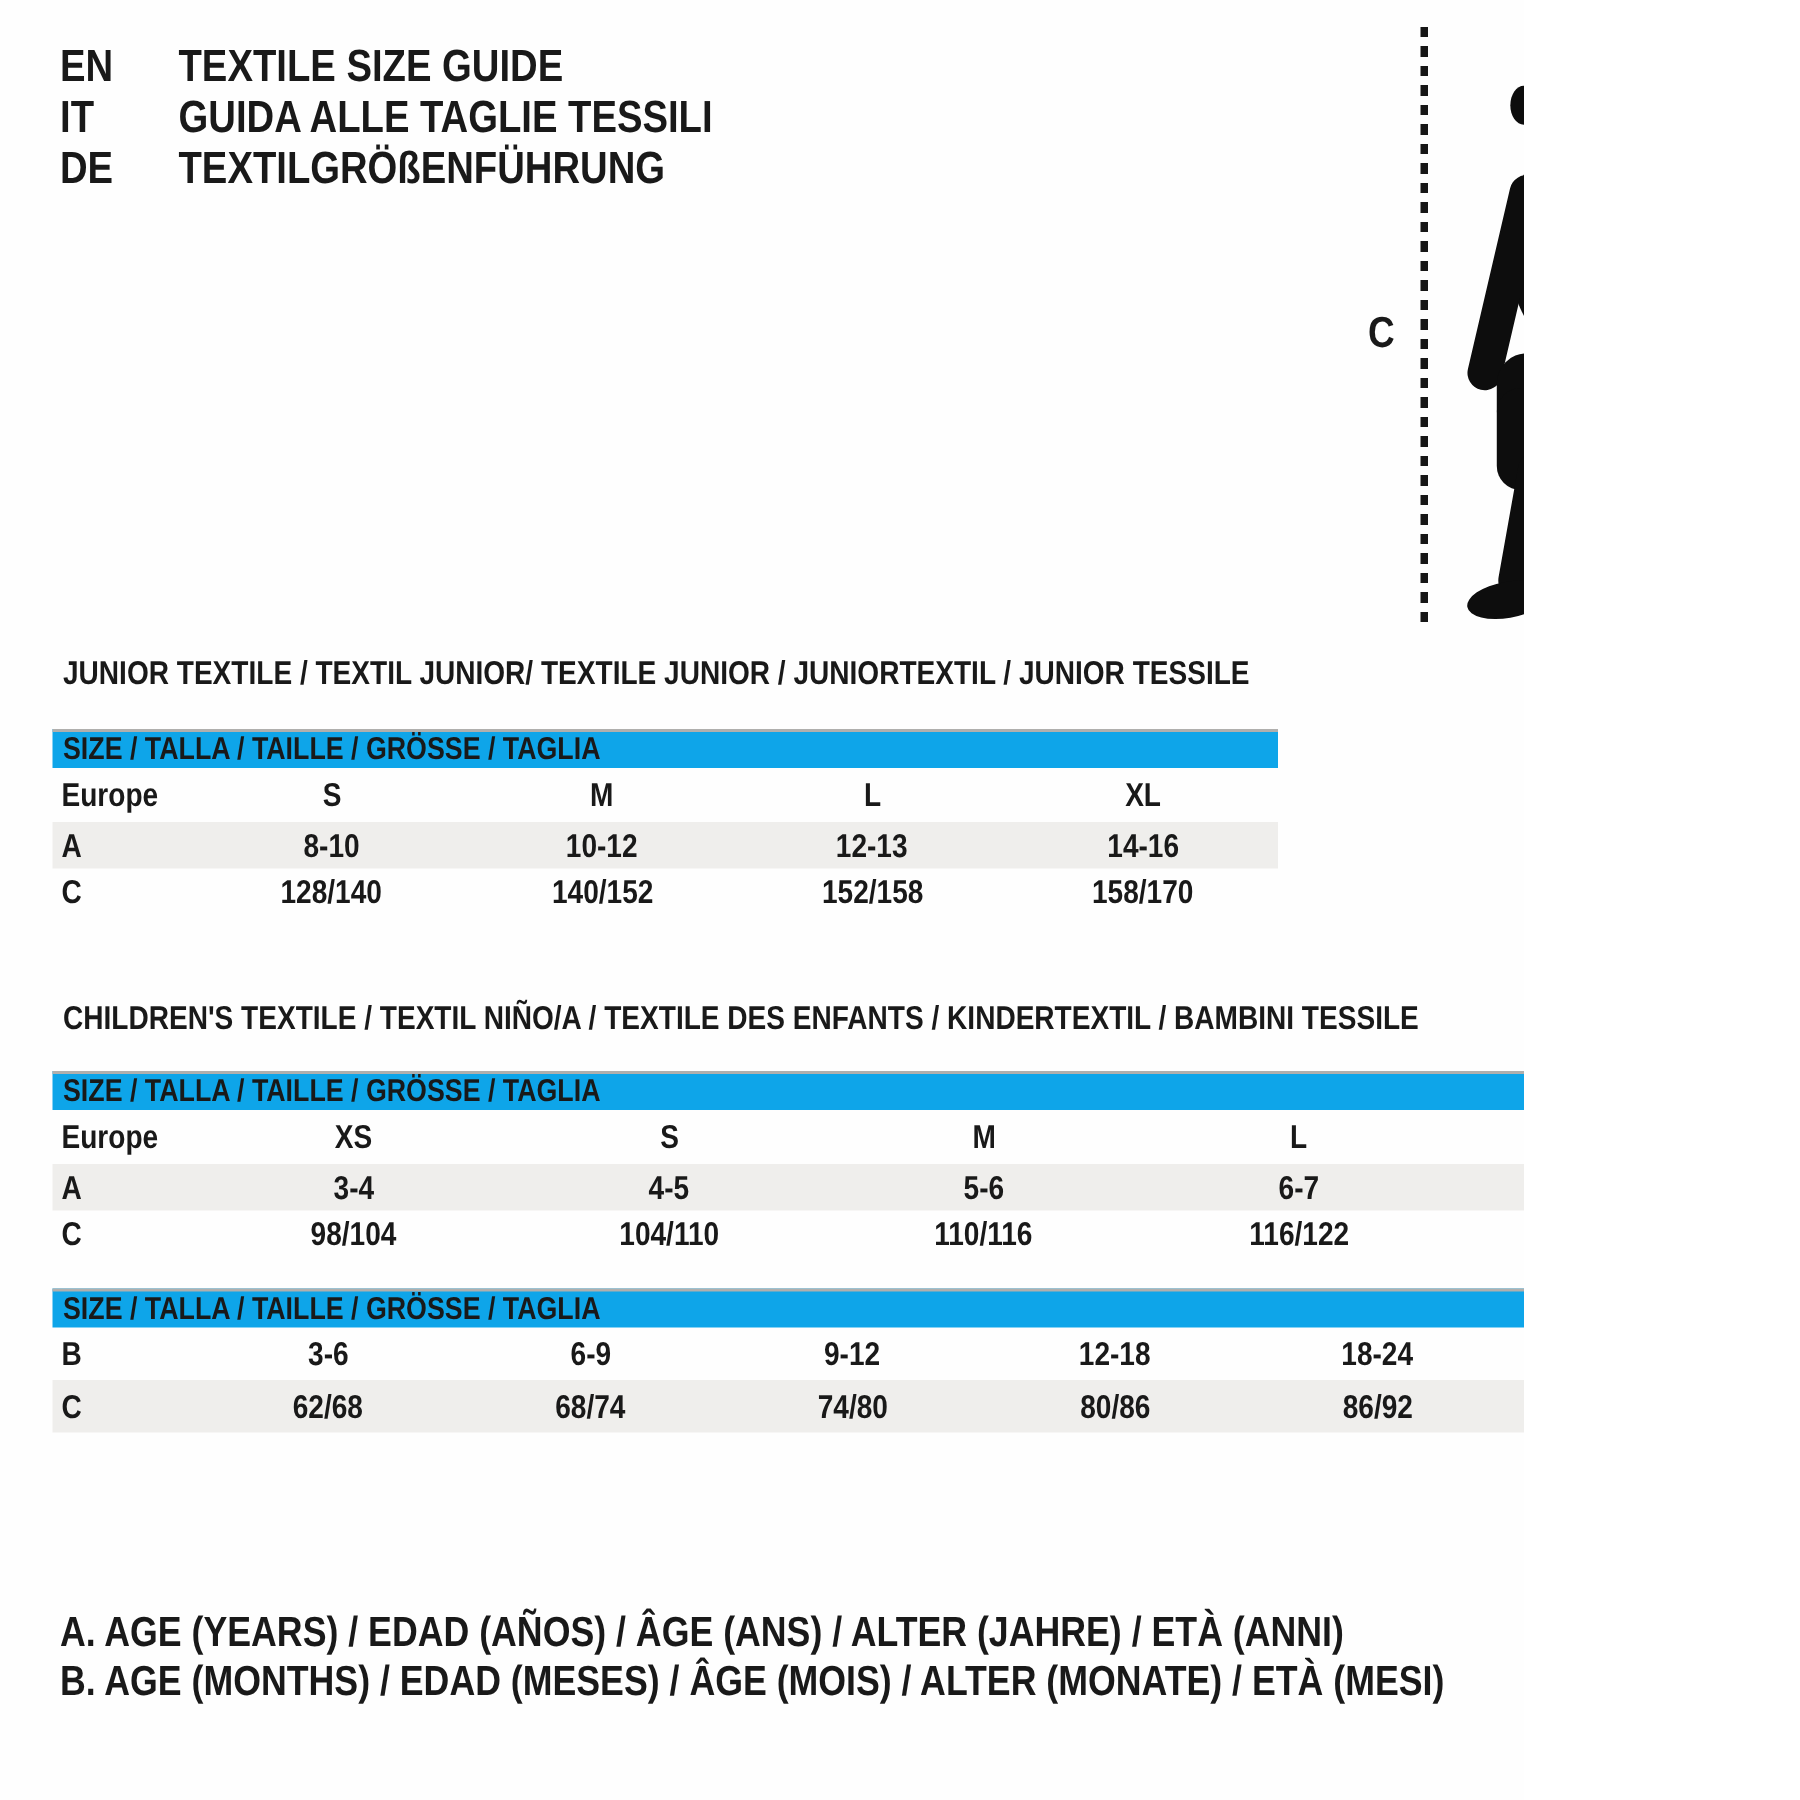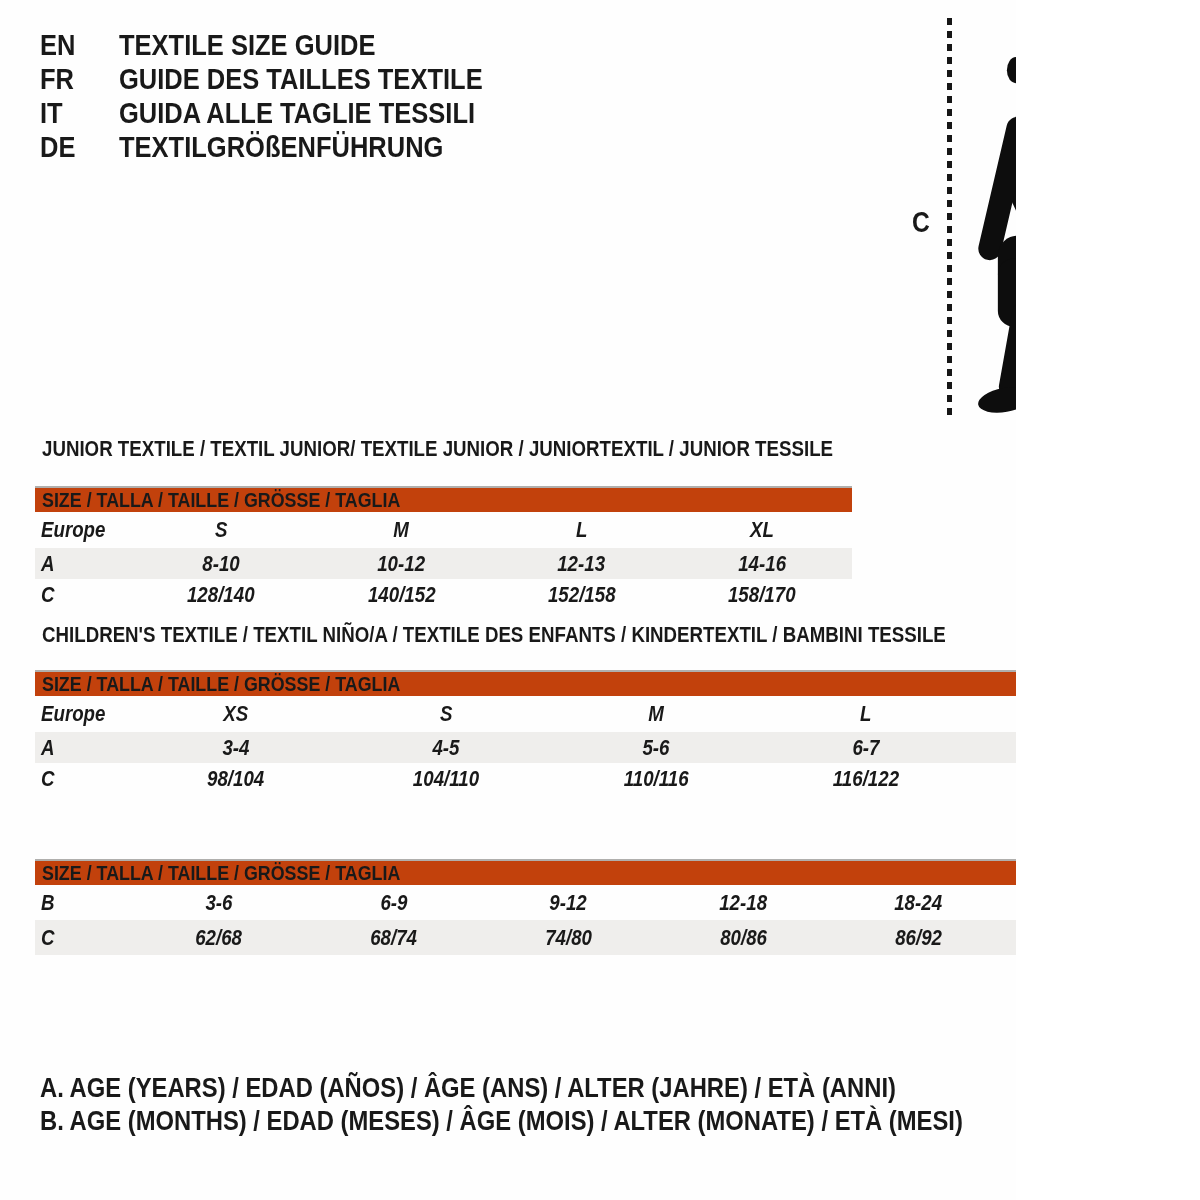--- a/index.html
+++ b/index.html
@@ -23,59 +23,55 @@
   .measure-label { position:absolute; left:912px; top:206px; font-size:29px; }
   .dash-line {
     position:absolute; left:947px; top:18px; width:5px; height:397px;
     background:repeating-linear-gradient(to bottom, #161616 0 7px, transparent 7px 13px);
   }
   .baby-svg { position:absolute; left:967px; top:13px; width:176px; height:406px; }
 
   
   .section   { position:absolute; left:35px; }
   #sec-junior   { top:438px; width:817px; }
-  #sec-children { top:624px; width:1146px; }
+  #sec-children { top:668px; width:1146px; }
   #sec-babies   { top:856px; width:1146px; }
   .sec-title { font-size:22px; line-height:22px; padding-left:7px; white-space:nowrap; }
   #sec-babies .sec-title { line-height:33px; }
   #sec-junior   .s-table { margin-top:26px; }
   #sec-children .s-table { margin-top:24px; }
   #sec-babies   .s-table { margin-top:3px; }
 
   .size-bar {
-    height:26px; background:#c2410c; border-top:2px solid #b0afad;
+    height:26px; background:#0ea5e9; border-top:2px solid #b0afad;
     display:flex; align-items:center; padding-left:7px; font-size:21px;
   }
   .t-row   { display:grid; align-items:center; font-size:22px; }
   .cols4   { grid-template-columns:96px repeat(4,1fr); }
   .cols5   { grid-template-columns:96px repeat(5,1fr); }
   .cols6   { grid-template-columns:96px repeat(6,1fr); }
   .head-row { height:36px; }
   .data-row { height:31px; }
   #sec-babies .data-row { height:35px; }
   .shaded  { background:#efeeec; }
-  .cell       { text-align:center;font-style:italic; }
+  .cell       { text-align:center; }
   .label-cell { text-align:left; padding-left:6px; }
 
   
   .legend { position:absolute; left:40px; top:1072px; font-size:28px; line-height:32.5px; }
 </style>
 </head>
 <body>
 
 <div class="page">
 
   <div class="lang-block">
     <div class="lang-row">
       <span class="lang-code">EN</span>
       <span class="lang-label">TEXTILE SIZE GUIDE</span>
-    </div>
-    <div class="lang-row">
-      <span class="lang-code">FR</span>
-      <span class="lang-label">GUIDE DES TAILLES TEXTILE</span>
     </div>
     <div class="lang-row">
       <span class="lang-code">IT</span>
       <span class="lang-label">GUIDA ALLE TAGLIE TESSILI</span>
     </div>
     <div class="lang-row">
       <span class="lang-code">DE</span>
       <span class="lang-label">TEXTILGRÖßENFÜHRUNG</span>
     </div>
   </div>

